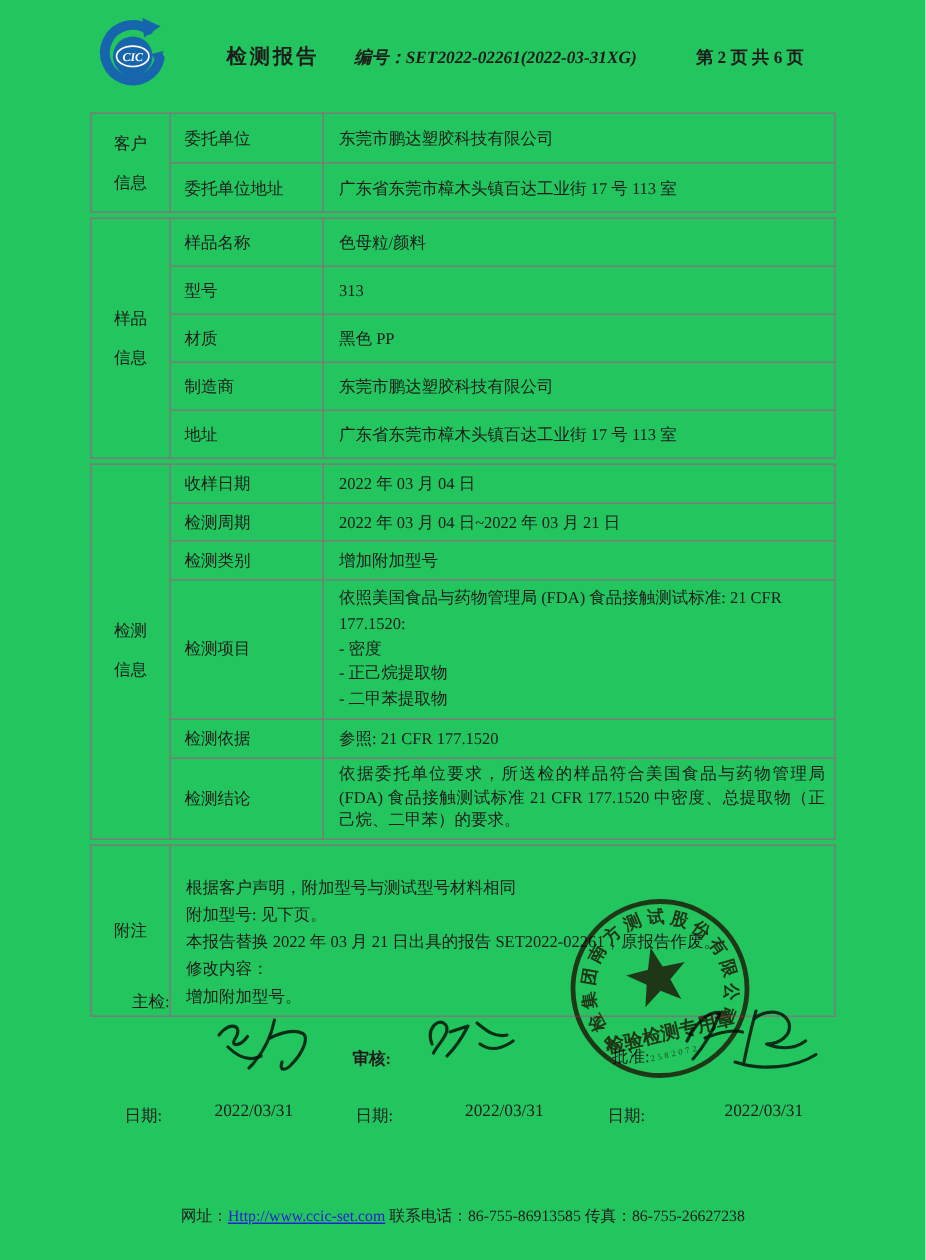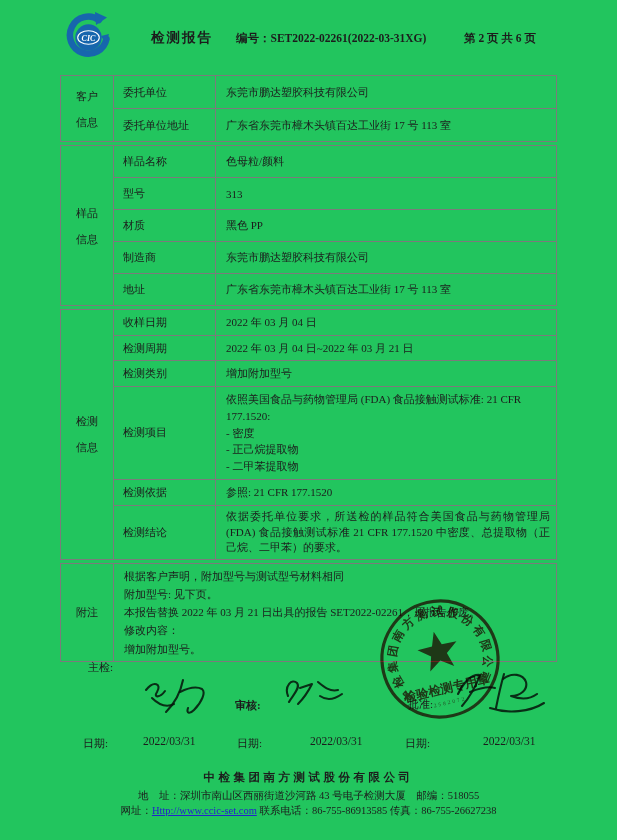--- a/index.html
+++ b/index.html
@@ -4,35 +4,35 @@
 <style>
   * { margin:0; padding:0; box-sizing:border-box; }
   html,body { background:#ffffff; }
   .page {
     position:relative; width:617px; height:840px; background:#22c55e;
     font-family:"Liberation Serif","DejaVu Serif",serif; color:#1c1c1c; overflow:hidden;
   }
   
   .logo { position:absolute; left:62px; top:12px; width:52px; height:50px; }
   .hdr-title { position:absolute; left:151px; top:29px; font-size:13.5px; font-weight:bold; letter-spacing:2px; }
-  .hdr-no { position:absolute; left:236px; top:31px; font-size:11.5px; font-weight:bold; }
+  .hdr-no { position:absolute; left:236px; top:31px; font-size:11.5px; font-weight:bold;font-style:italic; }
   .hdr-page { position:absolute; left:464px; top:31px; font-size:11.5px; font-weight:bold; }
   
   .tbl-wrap { position:absolute; left:60px; top:75px; width:497px; }
   table.sec { border-collapse:collapse; width:100%; table-layout:fixed; margin-bottom:3px; }
   table.sec td { border:1px solid #7b7b7b; font-size:11px; vertical-align:middle; color:#1c1c1c; }
   td.gc { text-align:center; padding:2px 1px;margin-left:40px; }
   td.gc div { line-height:26px; }
   td.lc { padding:2px 0 2px 9px; }
   td.vc { padding:2px 6px 2px 10px; }
   td.items div { line-height:16.8px; }
   td.items { padding-top:4px; padding-bottom:4px; }
   td.just { text-align:justify; line-height:15.6px; font-size:10.8px; padding-top:3px; padding-bottom:3px; }
   td.notes div { line-height:18.2px; }
-  td.notes { padding-top:3px; padding-bottom:3px;margin-top:16px; }
+  td.notes { padding-top:19px; padding-bottom:3px;margin-top:16px; }
   
   .sig-label { position:absolute; font-size:11px; }
   .sig { position:absolute; mix-blend-mode:multiply; }
   .sig path { fill:none; stroke:#20201f; stroke-width:2.1; stroke-linecap:round; stroke-linejoin:round; opacity:.88; }
   .date-label { position:absolute; font-size:11px; }
   .date-value { position:absolute; font-size:11.5px; }
   
   .stamp { position:absolute; left:376px; top:595px; width:128px; height:128px;
            mix-blend-mode:multiply; opacity:.92; transform:rotate(-13deg); }
   .stamp text { font-family:"Liberation Serif","DejaVu Serif",serif; }
@@ -256,17 +256,15 @@
         </g>
       <g transform="rotate(125,64,64)">
           <text x="64" y="20" font-size="11.5" text-anchor="middle">司</text>
         </g>
     </g>
     <polygon points="64,36 69,50.1 84,50.5 72.1,59.6 76.3,74 64,65.5 51.7,74 55.9,59.6 44,50.5 59,50.1" fill="#d9382c"></polygon>
     <text x="64" y="98" font-size="12.5" font-weight="bold" text-anchor="middle" fill="#d9382c">检验检测专用章</text>
     <text x="64" y="110" font-size="5.5" text-anchor="middle" fill="#d9382c" letter-spacing="2" opacity="0.85">2582072</text>
   </svg>
 
-  <div class="f-center f-company">中检集团南方测试股份有限公司</div>
-  <div class="f-center f-addr">地　址：深圳市南山区西丽街道沙河路 43 号电子检测大厦　邮编：518055</div>
   <div class="f-center f-web"><span>网址：</span><a class="f-link" href="#">Http://www.ccic-set.com</a><span> </span><span>联系电话：86-755-86913585</span><span> </span><span>传真：86-755-26627238</span></div>
 
 </div>
 
 </body></html>

